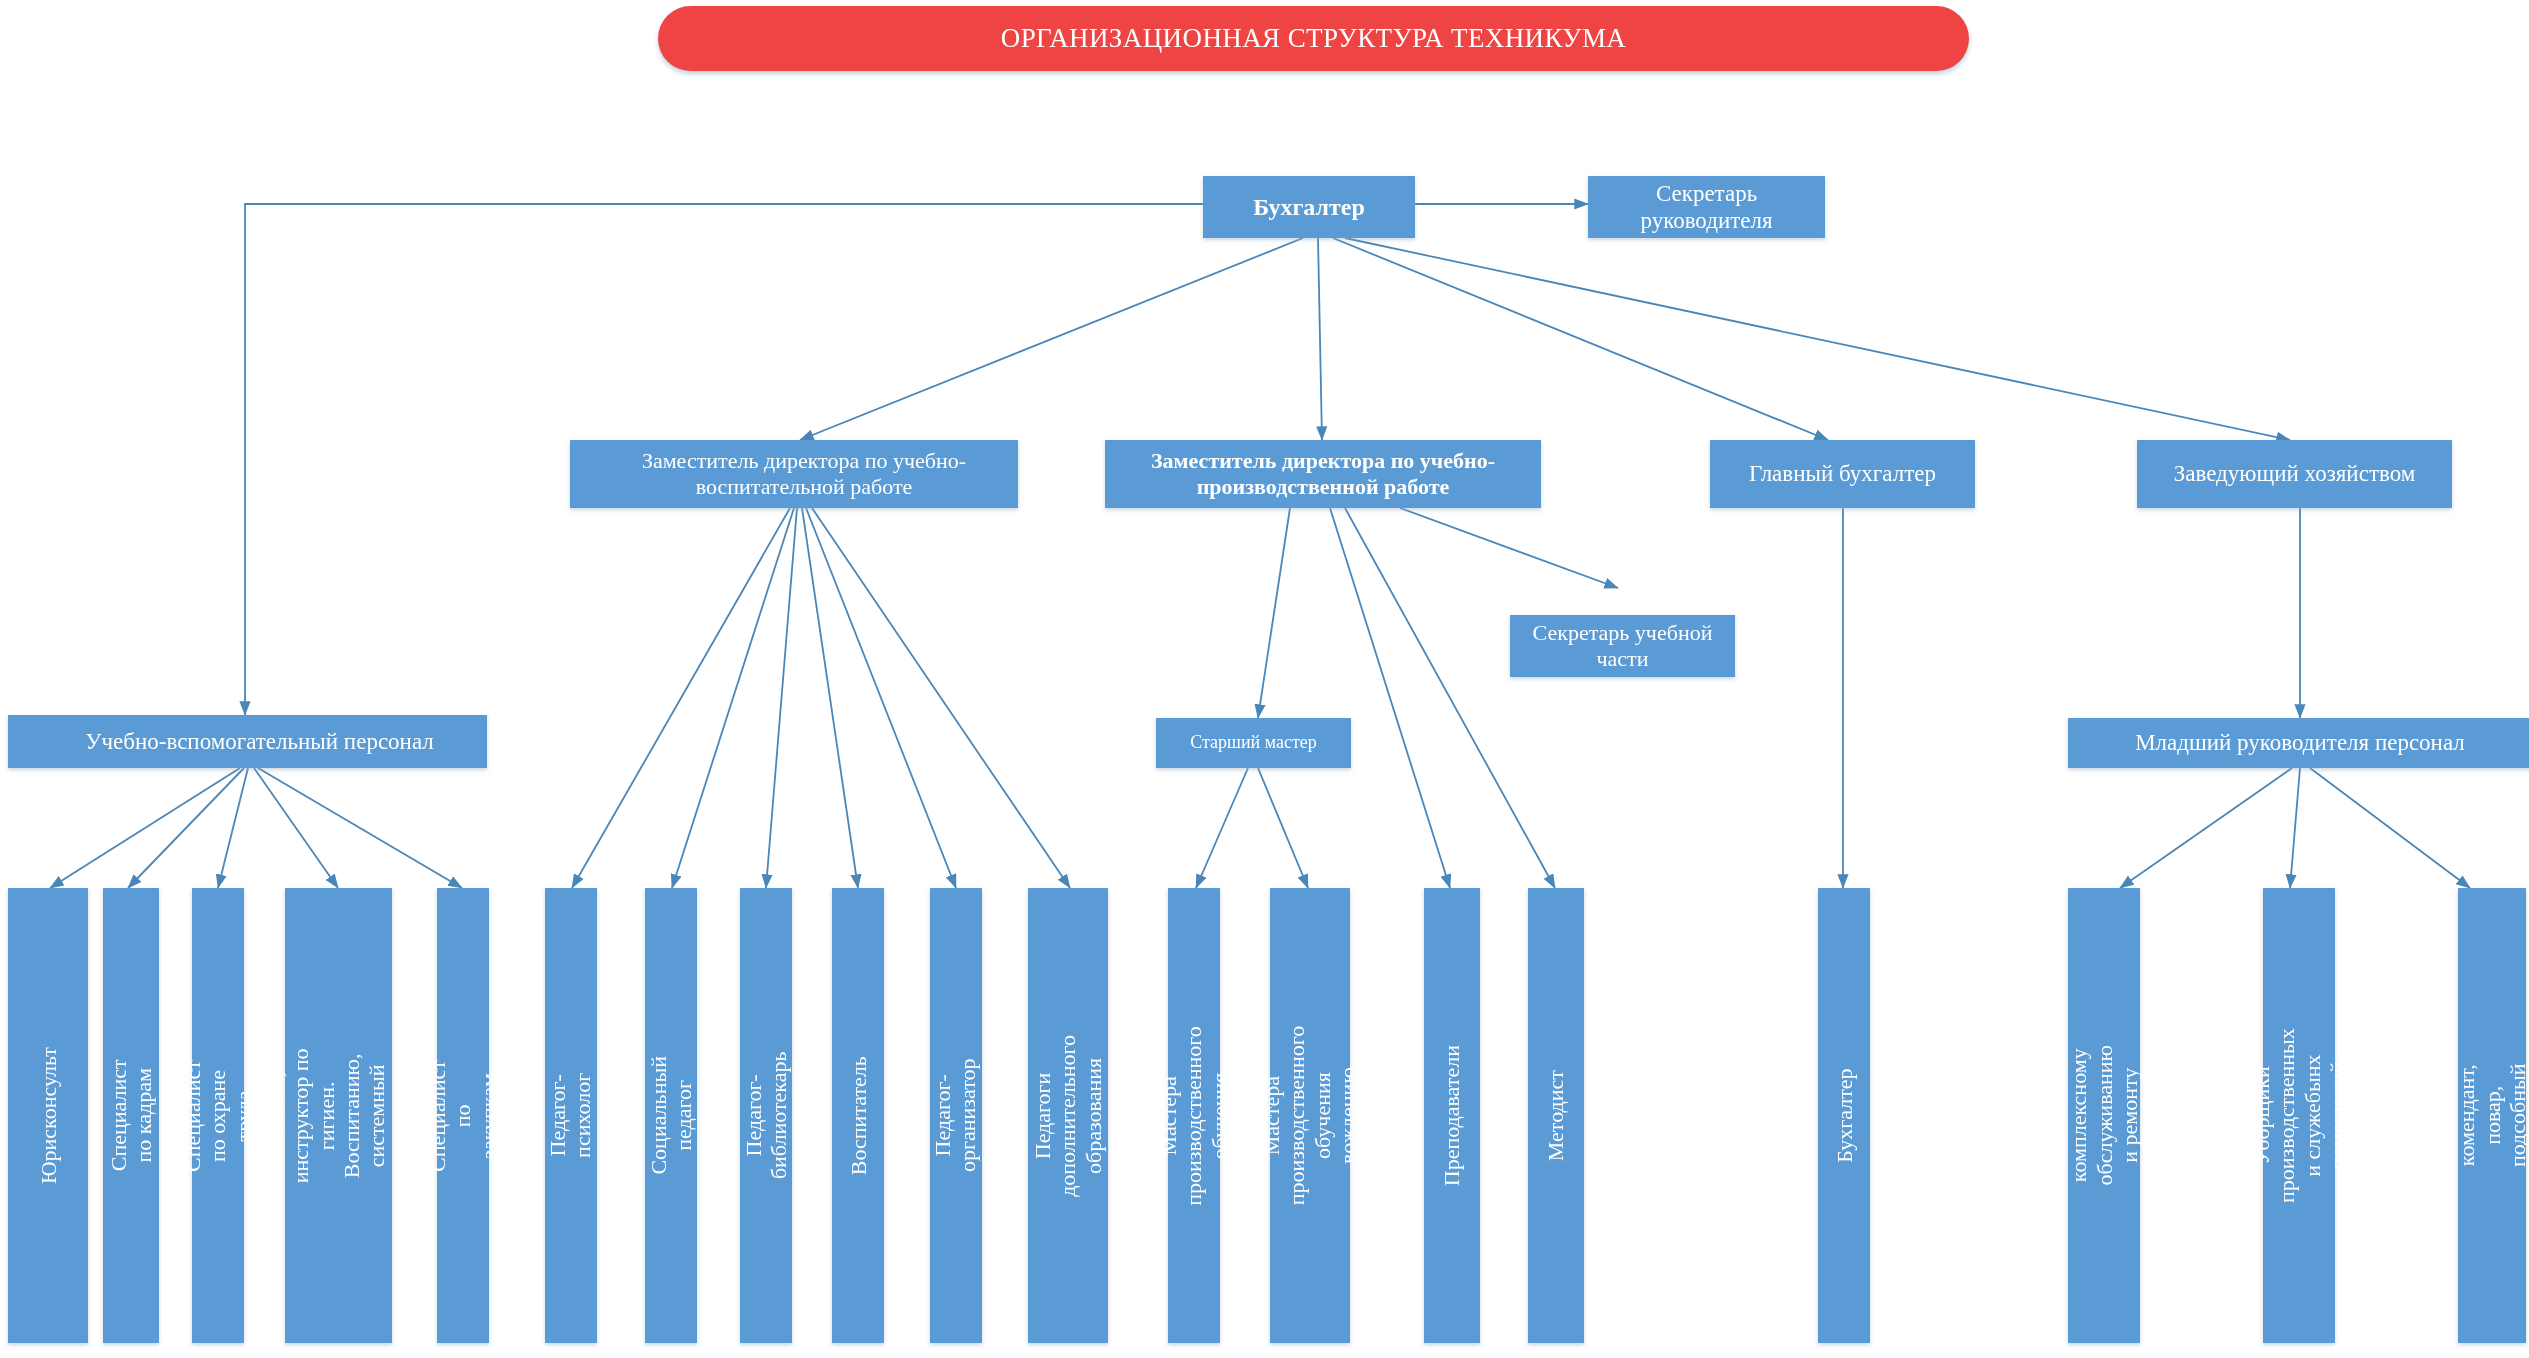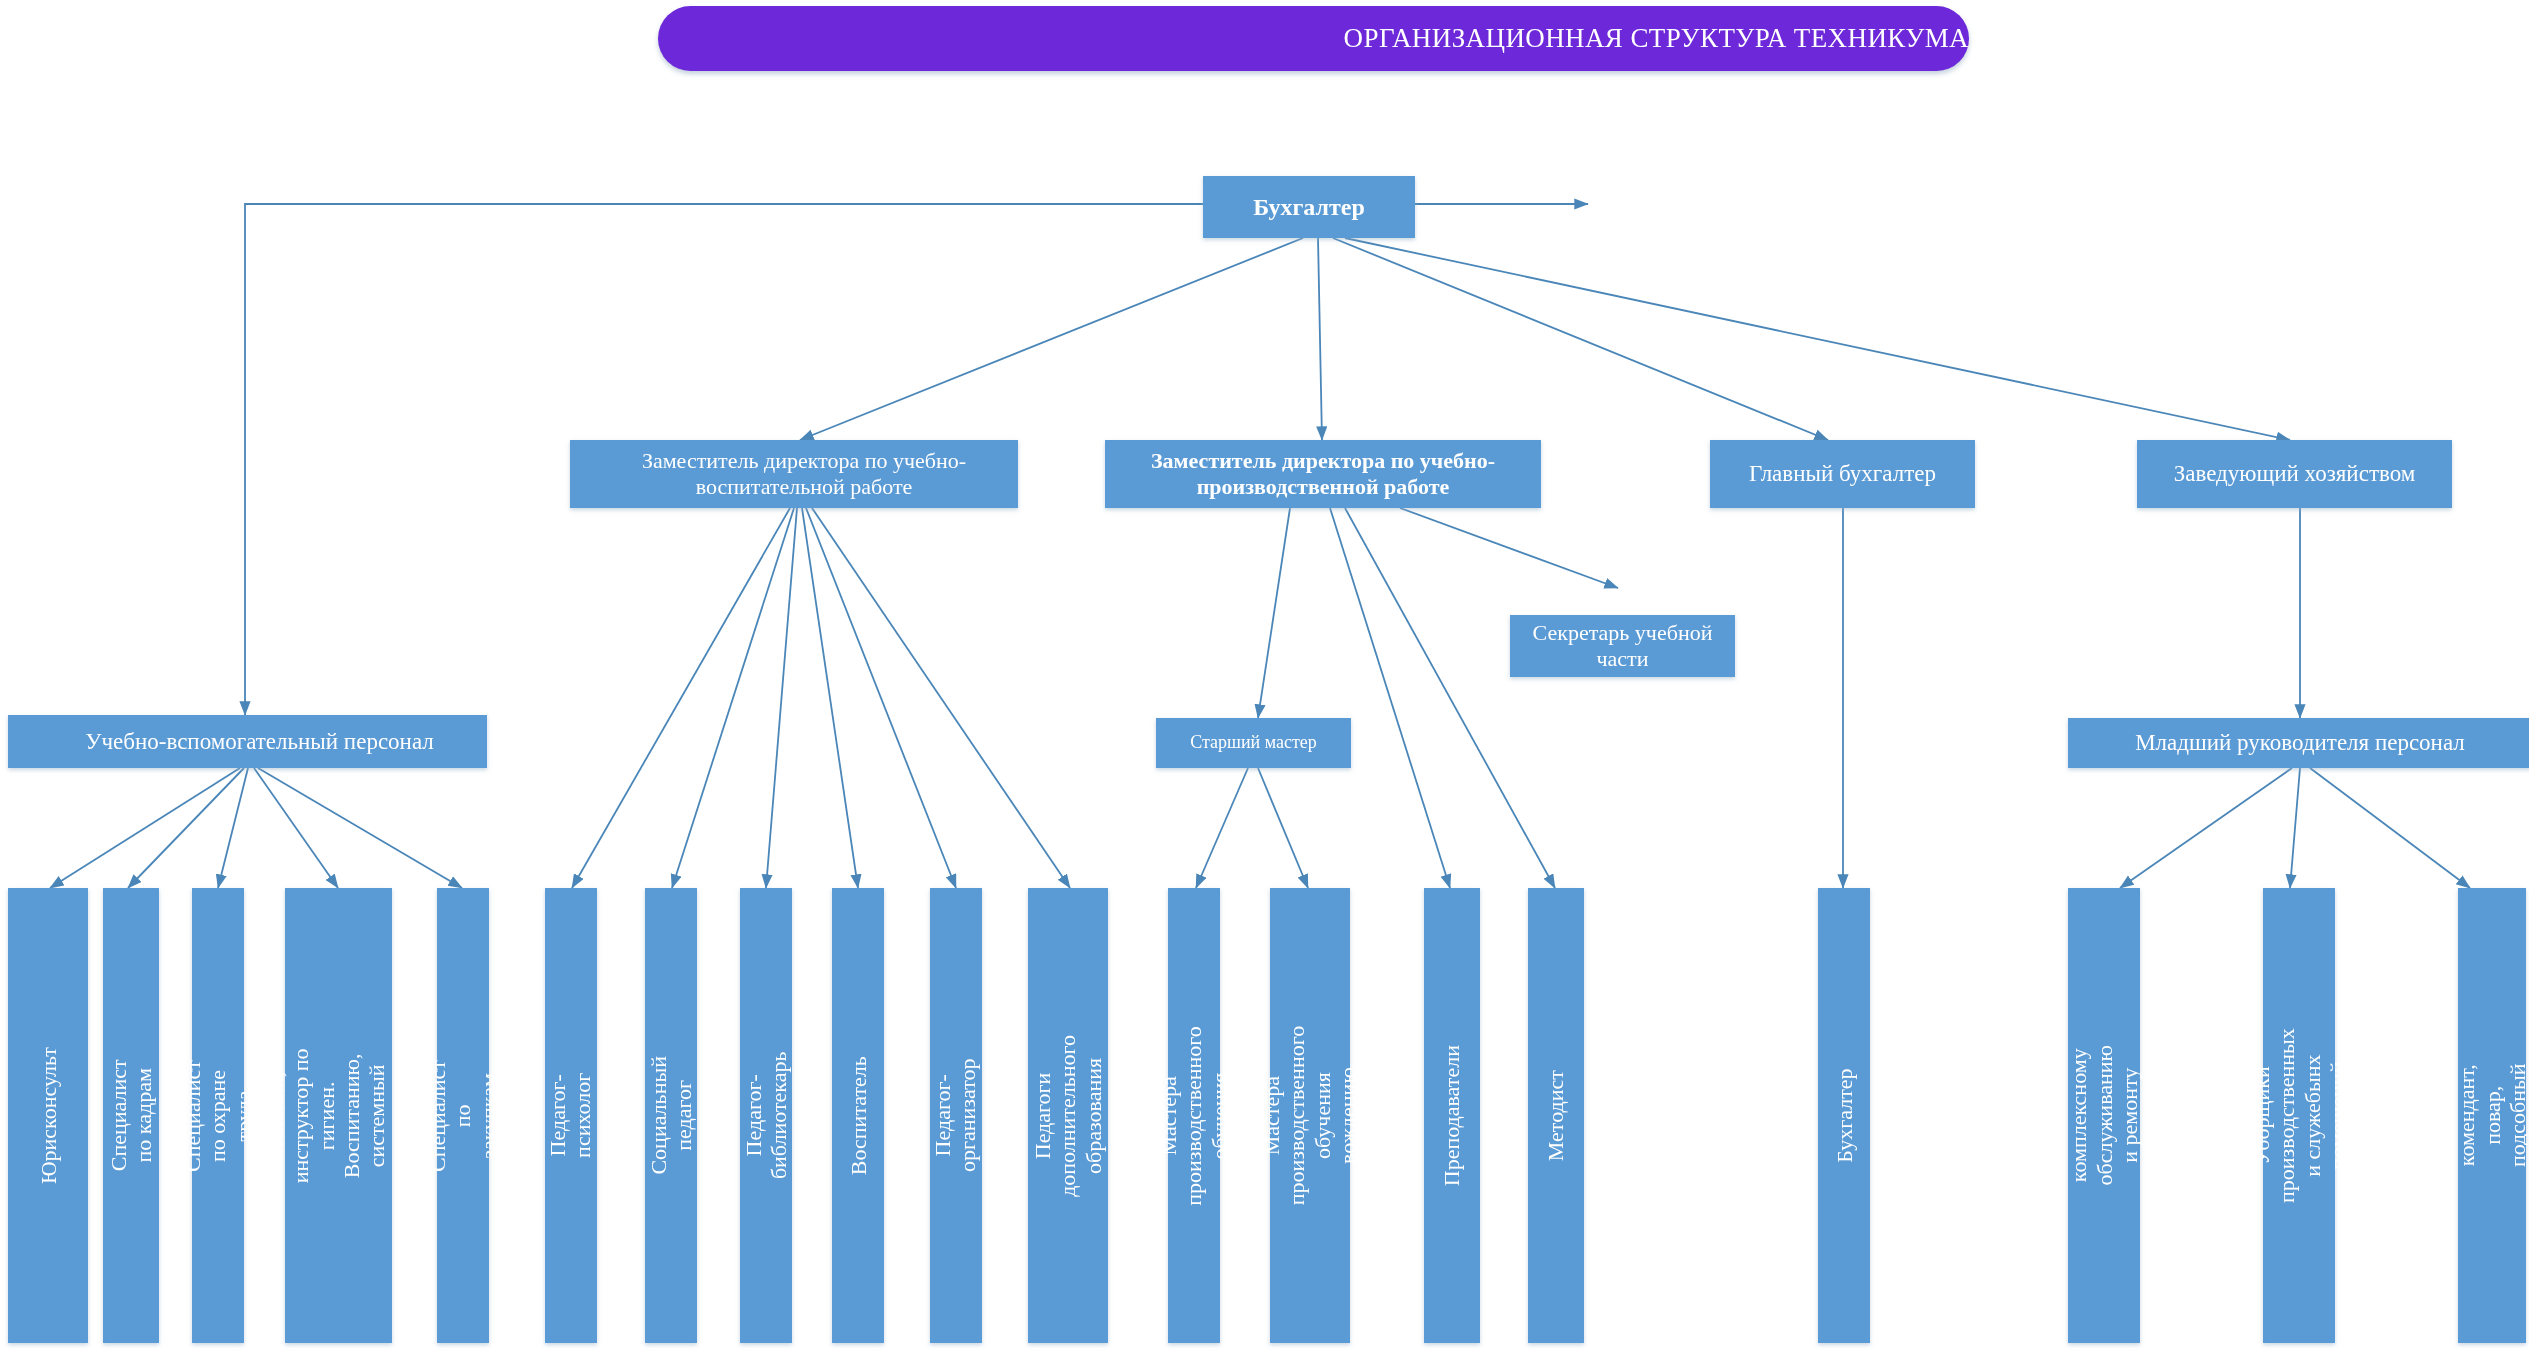--- a/index.html
+++ b/index.html
@@ -24,26 +24,26 @@
     top: 0;
     width: 2529px;
     height: 1358px;
   }
   .title-banner {
     position: absolute;
     left: 658px;
     top: 6px;
     width: 1311px;
     height: 65px;
-    background: #6d28d9;
+    background: #ef4444;
     border-radius: 33px;
     box-shadow: 0 3px 5px rgba(120,150,180,0.45);
     display: flex;
     align-items: center;
-    justify-content: flex-end;
+    justify-content: center;
   }
   .title-banner .title-text {
     color: #ffffff;
     font-size: 27px;
     letter-spacing: 0.4px;
     white-space: nowrap;
     text-align: center;
   }
   .node {
     position: absolute;
@@ -135,20 +135,23 @@
   </svg>
 
   <div class="title-banner">
     <span class="title-text">ОРГАНИЗАЦИОННАЯ СТРУКТУРА ТЕХНИКУМА</span>
   </div>
 
   <div class="node bold" style="left:1203px; top:176px; width:212px; height:62px; font-size:24px;">
     <span class="lbl">Бухгалтер</span>
   </div>
 
+  <div class="node" style="left:1588px; top:176px; width:237px; height:62px; font-size:23px;">
+    <span class="lbl">Секретарь руководителя</span>
+  </div>
 
   <div class="node" style="left:570px; top:440px; width:448px; height:68px; font-size:22px;padding-left:20px;">
     <span class="lbl">Заместитель директора по учебно-воспитательной работе</span>
   </div>
 
   <div class="node" style="left:1105px; top:440px; width:436px; height:68px; font-size:22px;font-weight:bold;">
     <span class="lbl">Заместитель директора по учебно-производственной работе</span>
   </div>
 
   <div class="node" style="left:2137px; top:440px; width:315px; height:68px; font-size:23px;">

